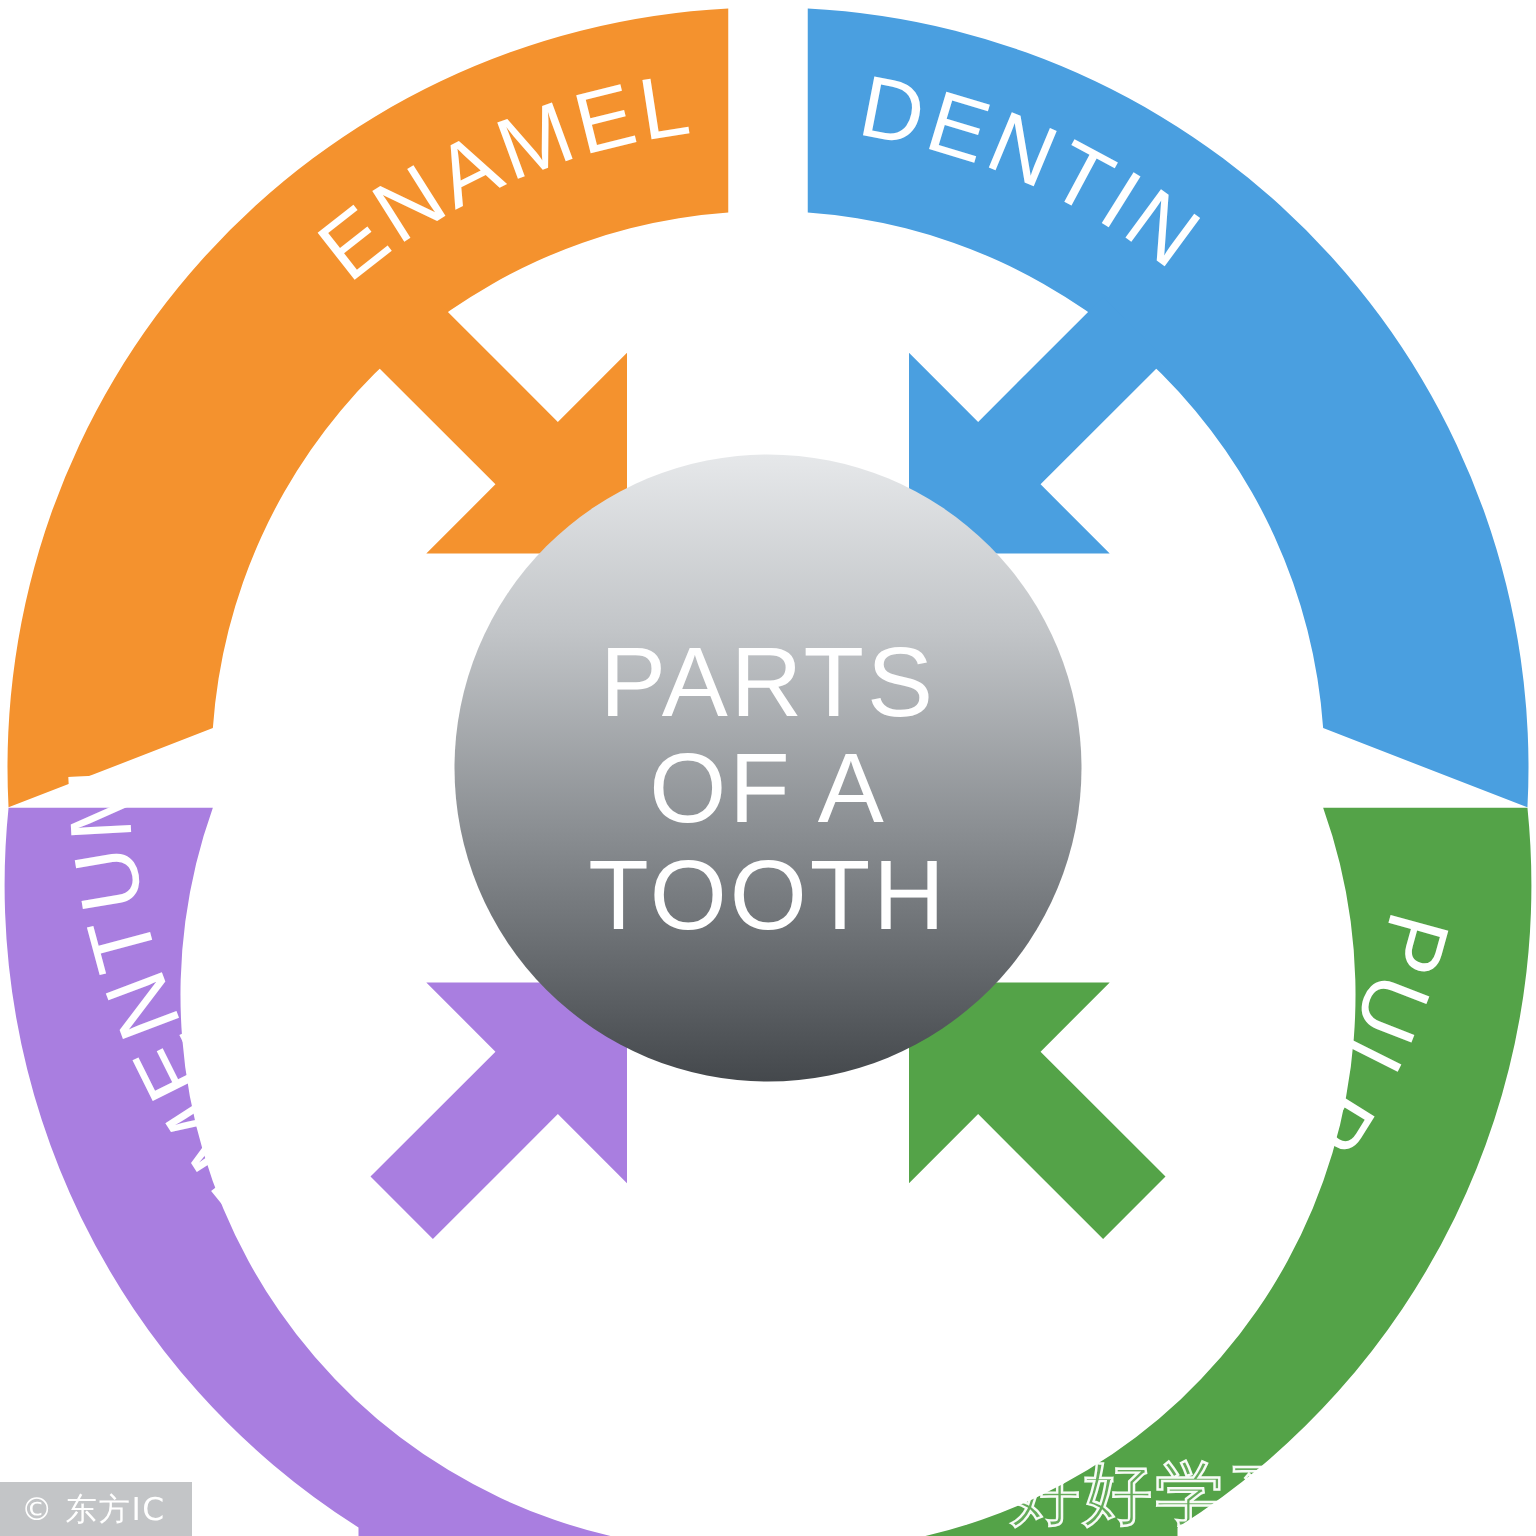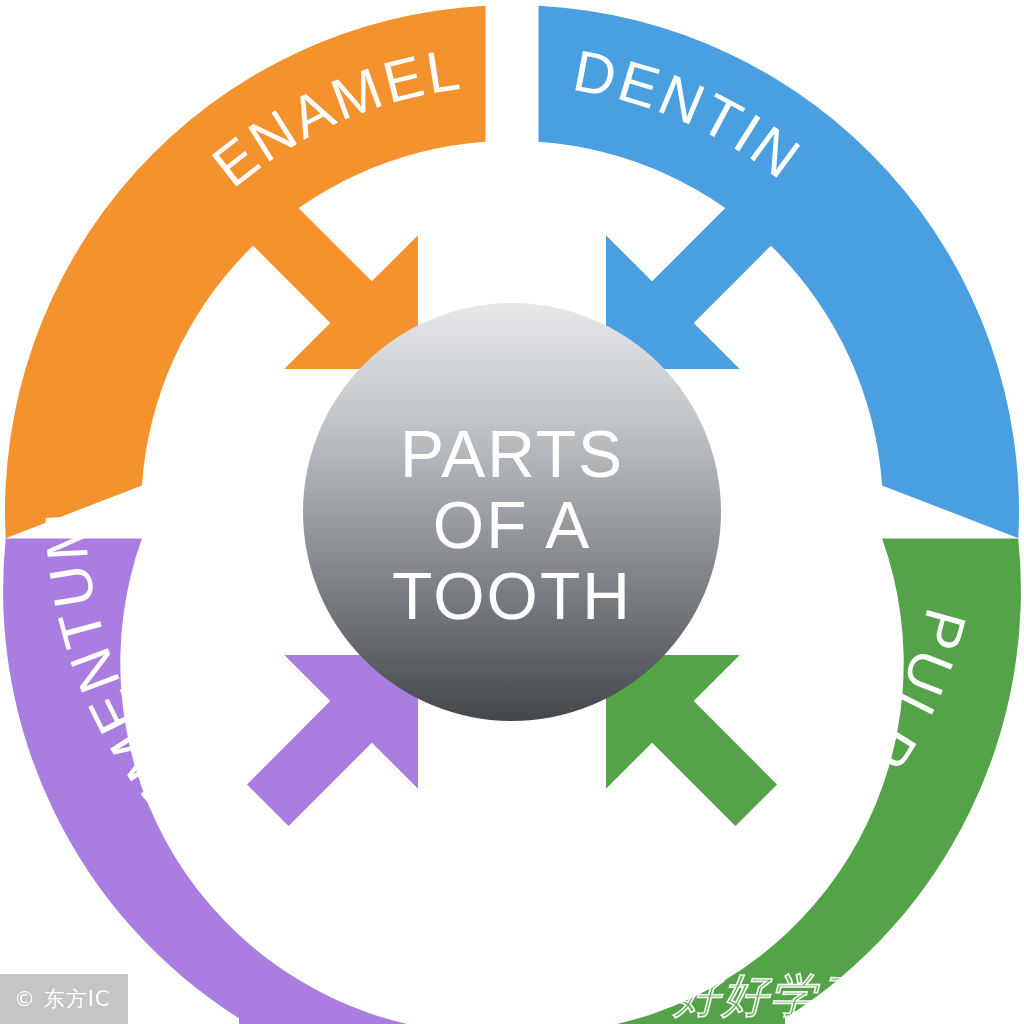--- a/index.html
+++ b/index.html
@@ -37,42 +37,41 @@
     font-size: 66px;
     letter-spacing: 2px;
     fill: #ffffff;
   }
   
   #copyright-watermark {
     position: absolute;
     left: 0;
     bottom: 0;
     width: 128px;
-    height: 50px;
+    height: 36px;
     background: rgba(190, 192, 194, 0.92);
     display: flex;
     align-items: center;
     padding-left: 14px;
     box-sizing: border-box;
   }
   #copyright-watermark .wm-text {
     color: #ffffff;
     font-size: 21px;
     font-family: "DejaVu Sans", sans-serif;
     letter-spacing: 1px;
     white-space: nowrap;
   }
   
   #channel-watermark {
     position: absolute;
     right: 14px;
     bottom: 6px;
     font-family: "DejaVu Sans", sans-serif;
     font-size: 46px;
-    font-style: italic;
     color: rgba(255,255,255,0.10);
     -webkit-text-stroke: 1.6px rgba(255,255,255,0.95);
     letter-spacing: 2px;
     white-space: nowrap;
     line-height: 1;
   }
 </style>
 </head>
 <body>
 

